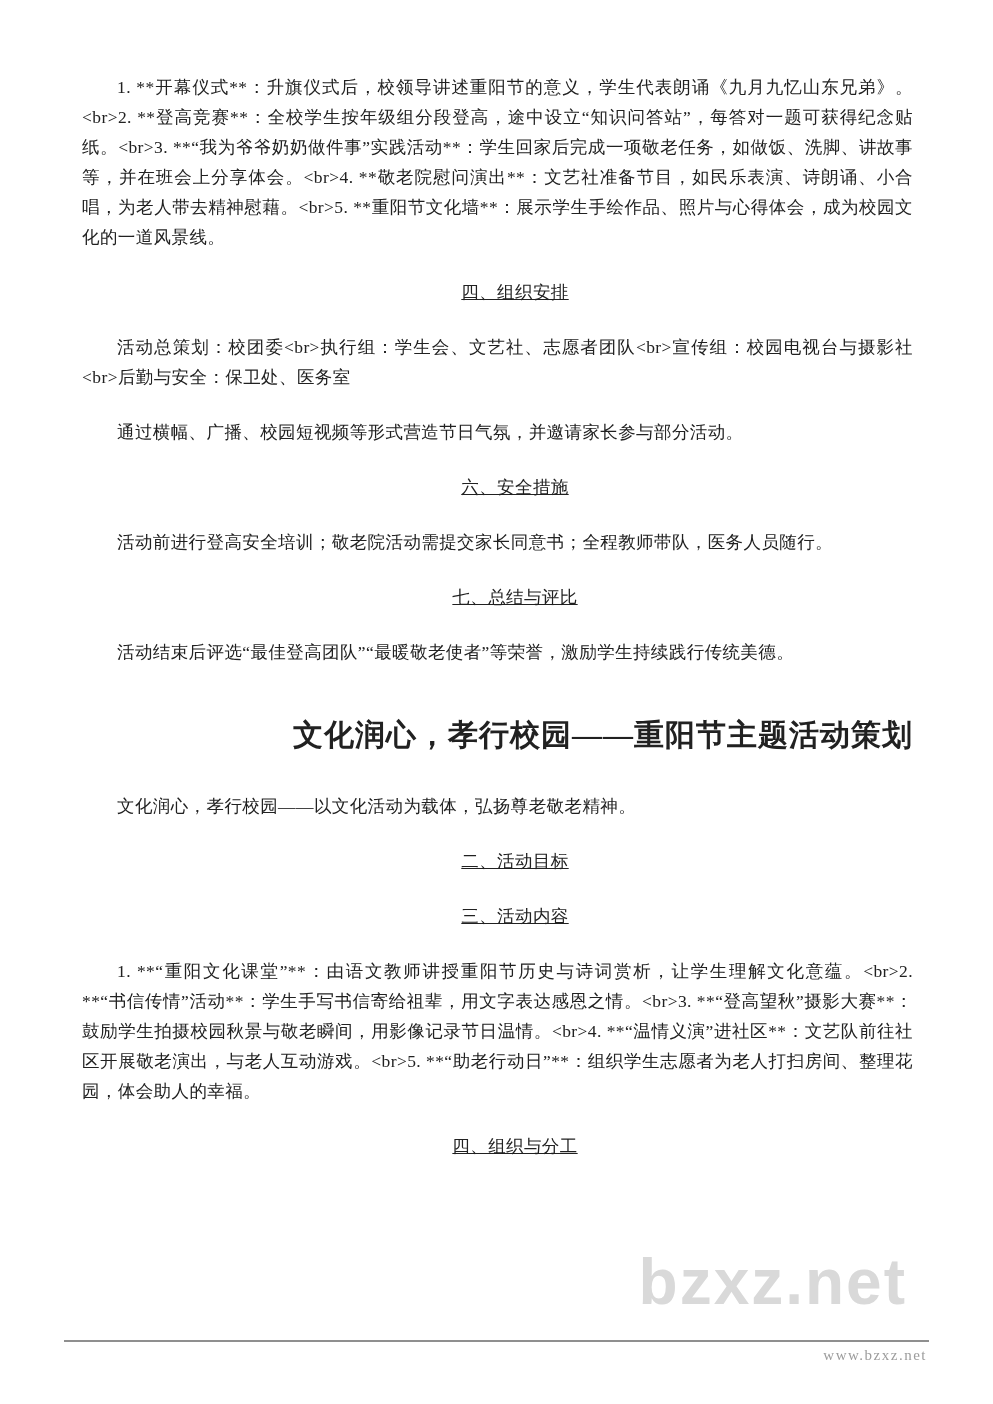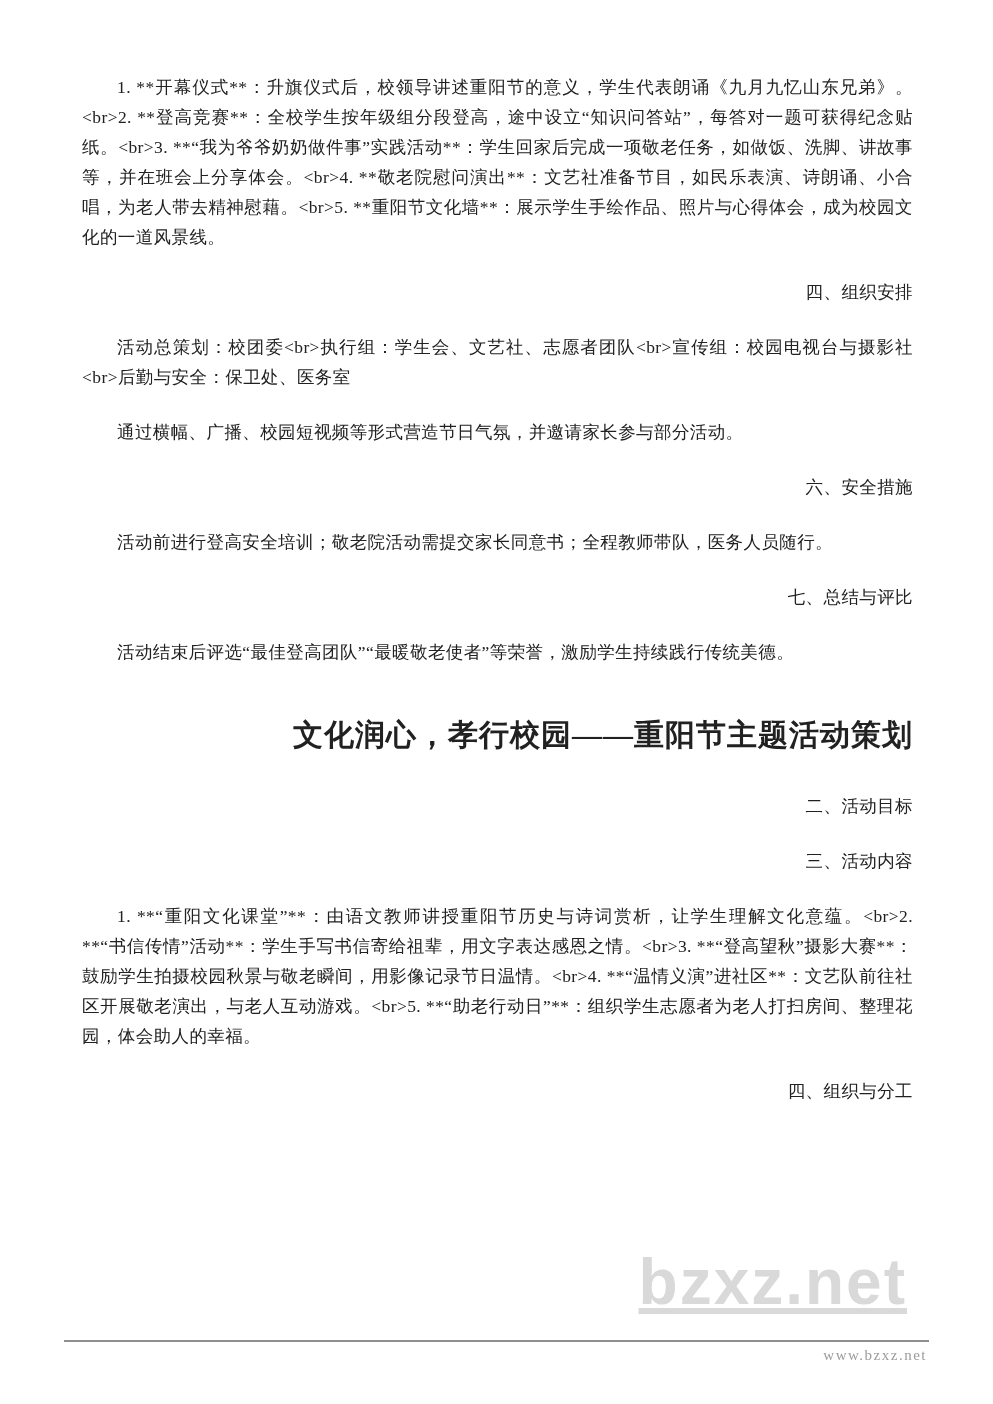--- a/index.html
+++ b/index.html
@@ -21,21 +21,22 @@
   }
   .block {
     font-size: 17.5px;
     line-height: 30px;
     text-align: justify;
     text-indent: 2em;
     margin-bottom: 25px;
     letter-spacing: 0.4px;
   }
   .heading {
-    text-align: right;
+    text-align: center;
+    text-decoration: underline;
   }
   .title {
     font-size: 30px;
     font-weight: bold;
     text-align: right;
     text-indent: 0;
     line-height: 44px;
     letter-spacing: 1px;
     margin: 46px 0 34px 0;
   }
@@ -43,21 +44,20 @@
     position: absolute;
     right: 86px;
     top: 1250px;
     z-index: 0;
     font-family: "Liberation Sans", "DejaVu Sans", sans-serif;
     font-weight: bold;
     font-size: 64px;
     line-height: 64px;
     color: #d9d9d9;
     letter-spacing: 2px;
-    text-decoration: underline;
   }
   .footer-rule {
     position: absolute;
     left: 64px;
     right: 64px;
     top: 1340px;
     border-top: 2px solid #8f8f8f;
     height: 0;
   }
   .footer-url {
@@ -77,20 +77,21 @@
   <div class="content">
       <div class="block paragraph">1. **开幕仪式**：升旗仪式后，校领导讲述重阳节的意义，学生代表朗诵《九月九忆山东兄弟》。&lt;br&gt;2. **登高竞赛**：全校学生按年级组分段登高，途中设立“知识问答站”，每答对一题可获得纪念贴纸。&lt;br&gt;3. **“我为爷爷奶奶做件事”实践活动**：学生回家后完成一项敬老任务，如做饭、洗脚、讲故事等，并在班会上分享体会。&lt;br&gt;4. **敬老院慰问演出**：文艺社准备节目，如民乐表演、诗朗诵、小合唱，为老人带去精神慰藉。&lt;br&gt;5. **重阳节文化墙**：展示学生手绘作品、照片与心得体会，成为校园文化的一道风景线。</div>
       <div class="block heading">四、组织安排</div>
       <div class="block paragraph">活动总策划：校团委&lt;br&gt;执行组：学生会、文艺社、志愿者团队&lt;br&gt;宣传组：校园电视台与摄影社&lt;br&gt;后勤与安全：保卫处、医务室</div>
       <div class="block paragraph">通过横幅、广播、校园短视频等形式营造节日气氛，并邀请家长参与部分活动。</div>
       <div class="block heading">六、安全措施</div>
       <div class="block paragraph">活动前进行登高安全培训；敬老院活动需提交家长同意书；全程教师带队，医务人员随行。</div>
       <div class="block heading">七、总结与评比</div>
       <div class="block paragraph">活动结束后评选“最佳登高团队”“最暖敬老使者”等荣誉，激励学生持续践行传统美德。</div>
       <div class="block title">文化润心，孝行校园——重阳节主题活动策划</div>
+      <div class="block paragraph">文化润心，孝行校园——以文化活动为载体，弘扬尊老敬老精神。</div>
       <div class="block heading">二、活动目标</div>
       <div class="block heading">三、活动内容</div>
       <div class="block paragraph">1. **“重阳文化课堂”**：由语文教师讲授重阳节历史与诗词赏析，让学生理解文化意蕴。&lt;br&gt;2. **“书信传情”活动**：学生手写书信寄给祖辈，用文字表达感恩之情。&lt;br&gt;3. **“登高望秋”摄影大赛**：鼓励学生拍摄校园秋景与敬老瞬间，用影像记录节日温情。&lt;br&gt;4. **“温情义演”进社区**：文艺队前往社区开展敬老演出，与老人互动游戏。&lt;br&gt;5. **“助老行动日”**：组织学生志愿者为老人打扫房间、整理花园，体会助人的幸福。</div>
       <div class="block heading">四、组织与分工</div>
     </div>
   <div class="watermark">bzxz.net</div>
   <div class="footer-rule"></div>
   <div class="footer-url">www.bzxz.net</div>
 </div>
 

